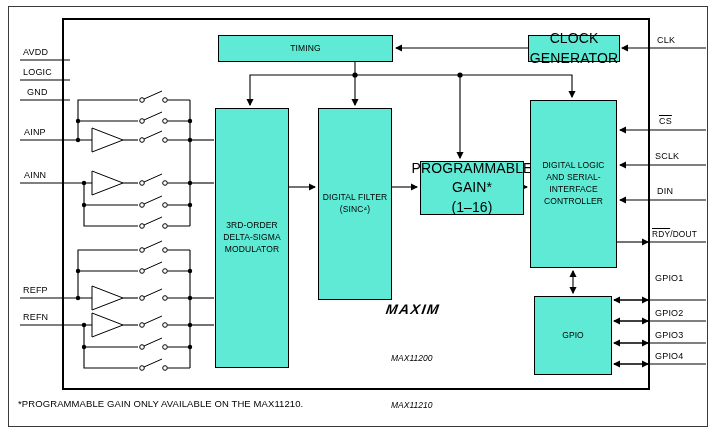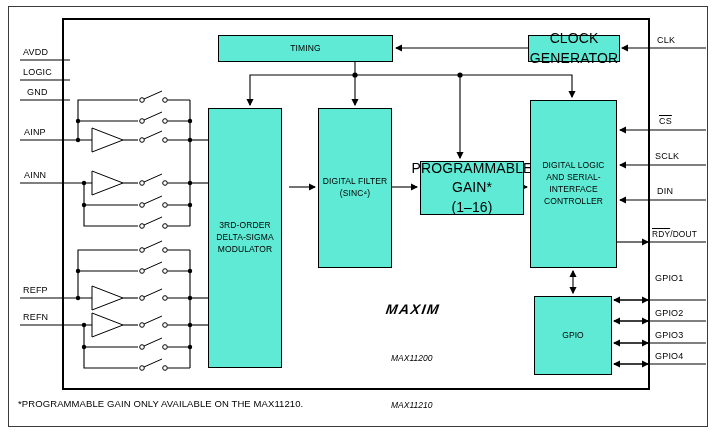--- a/index.html
+++ b/index.html
@@ -196,24 +196,24 @@
       <circle cx="190" cy="205" r="2.2"></circle>
     <circle cx="190" cy="271" r="2.2"></circle>
       <circle cx="190" cy="298" r="2.2"></circle>
     <circle cx="190" cy="325" r="2.2"></circle>
       <circle cx="190" cy="347" r="2.2"></circle>
   </g>
 </svg>
 
 <div class="block" style="left:218px;top:35px;width:175px;height:27px">TIMING</div>
 <div class="block" style="left:528px;top:35px;width:92px;height:27px;font-size:14px">CLOCK GENERATOR</div>
-<div class="block" style="left:208px;top:108px;width:74px;height:260px">3RD-ORDER
+<div class="block" style="left:215px;top:108px;width:74px;height:260px">3RD-ORDER
 DELTA-SIGMA
 MODULATOR</div>
-<div class="block" style="left:318px;top:108px;width:74px;height:160px">DIGITAL FILTER
+<div class="block" style="left:318px;top:108px;width:74px;height:192px">DIGITAL FILTER
 (SINC⁴)</div>
 <div class="block" style="left:420px;top:161px;width:104px;height:54px;font-size:14px">PROGRAMMABLE
 GAIN*
 (1–16)</div>
 <div class="block" style="left:530px;top:100px;width:87px;height:168px">DIGITAL LOGIC
 AND SERIAL-
 INTERFACE
 CONTROLLER</div>
 <div class="block" style="left:534px;top:296px;width:78px;height:79px">GPIO</div>
 

